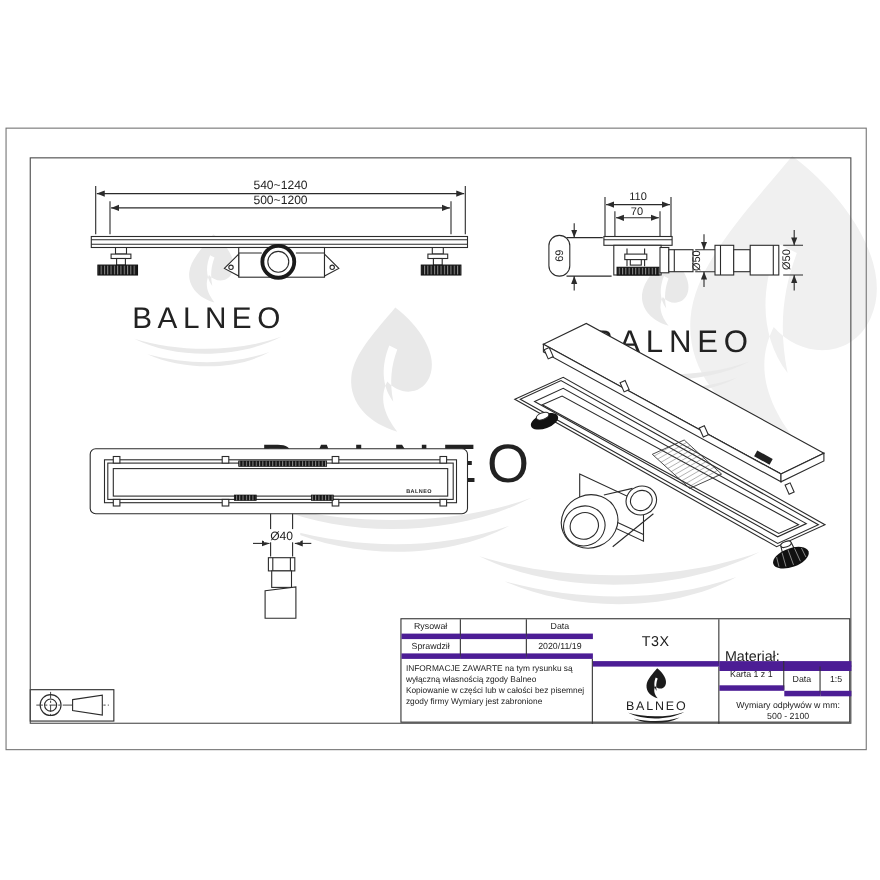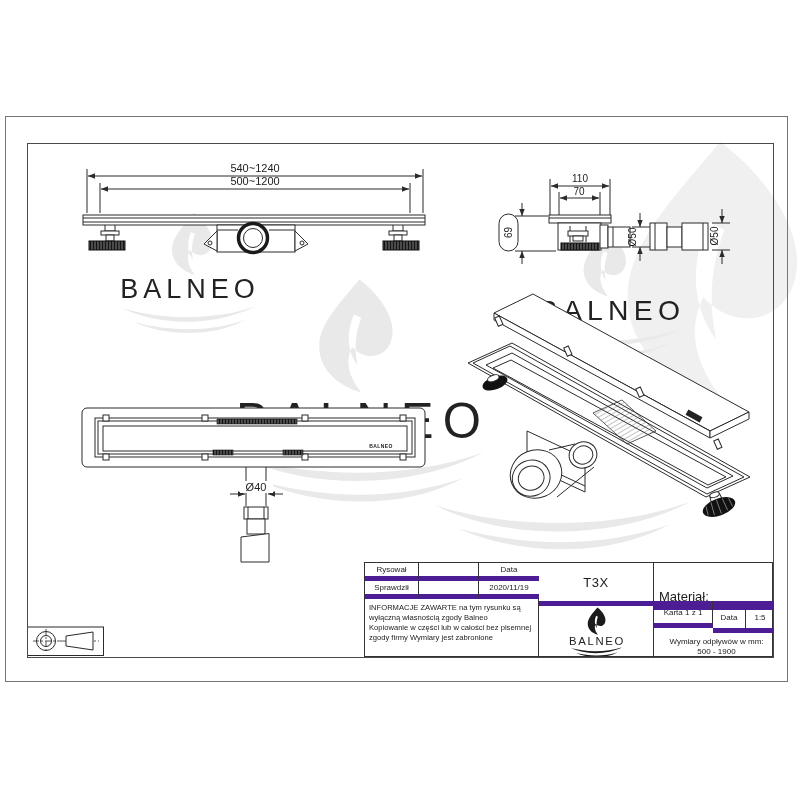--- a/index.html
+++ b/index.html
@@ -279,17 +279,17 @@
 
     <div class="cell bB material left-al" style="left:289px;top:0;width:120px;height:26px;">Materiał:</div>
     <div class="cell bB" style="left:289px;top:26px;width:120px;height:17px;"></div>
 
     <div class="cell bR bB" style="left:289px;top:38px;width:59px;height:27px;">Karta 1 z 1</div>
     <div class="cell bR bB" style="left:348px;top:43px;width:33px;height:27px;">Data</div>
     <div class="cell bB" style="left:381px;top:43px;width:28px;height:27px;">1:5</div>
 
     <div class="cell wym" style="left:289px;top:70px;width:120px;height:25px;">
       <div>Wymiary odpływów w mm:</div>
-      <div>500 - 1900</div>
+      <div>500 - 2100</div>
     </div>
   </div>
 
 </div>
 
 </body></html>

